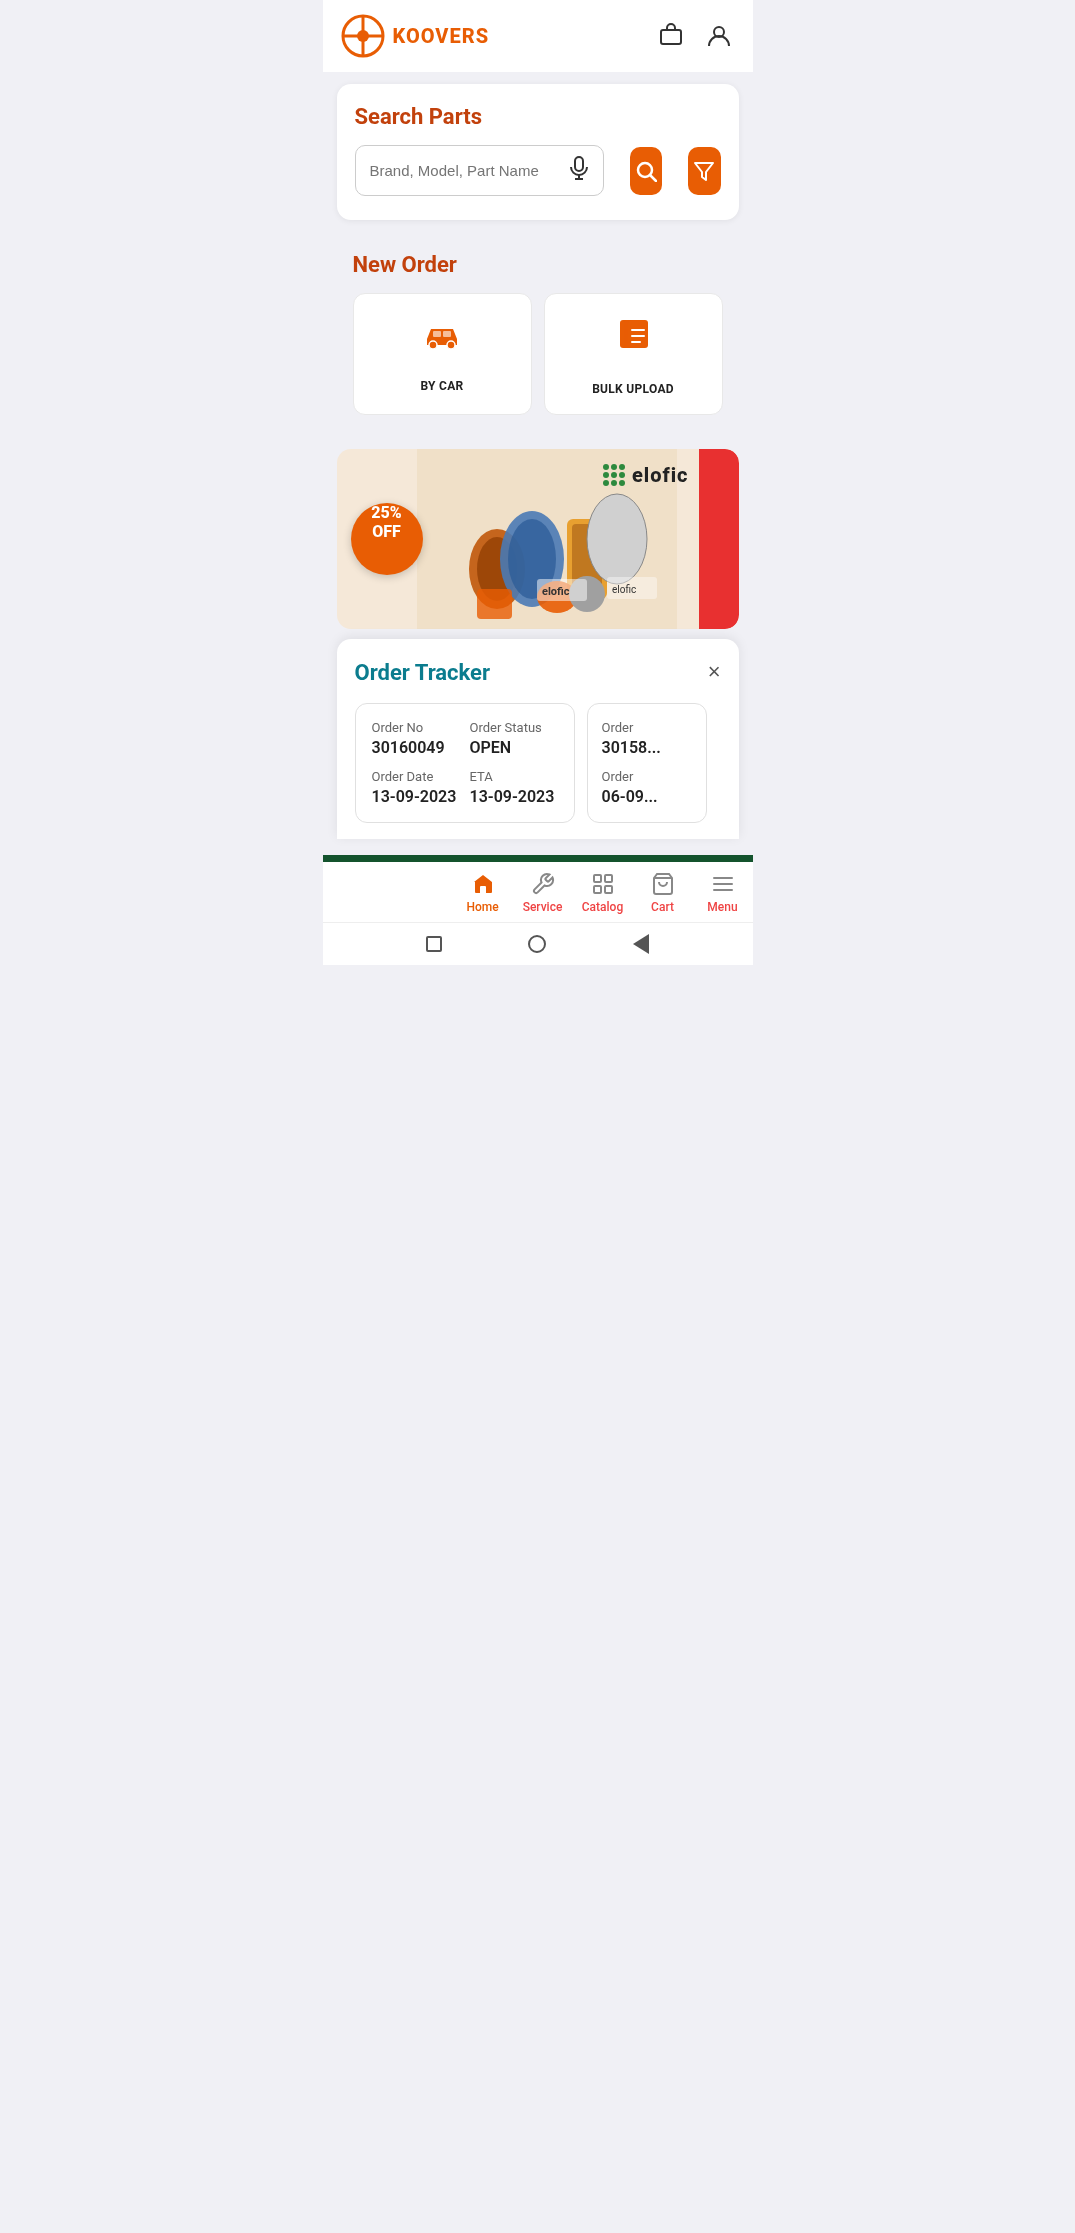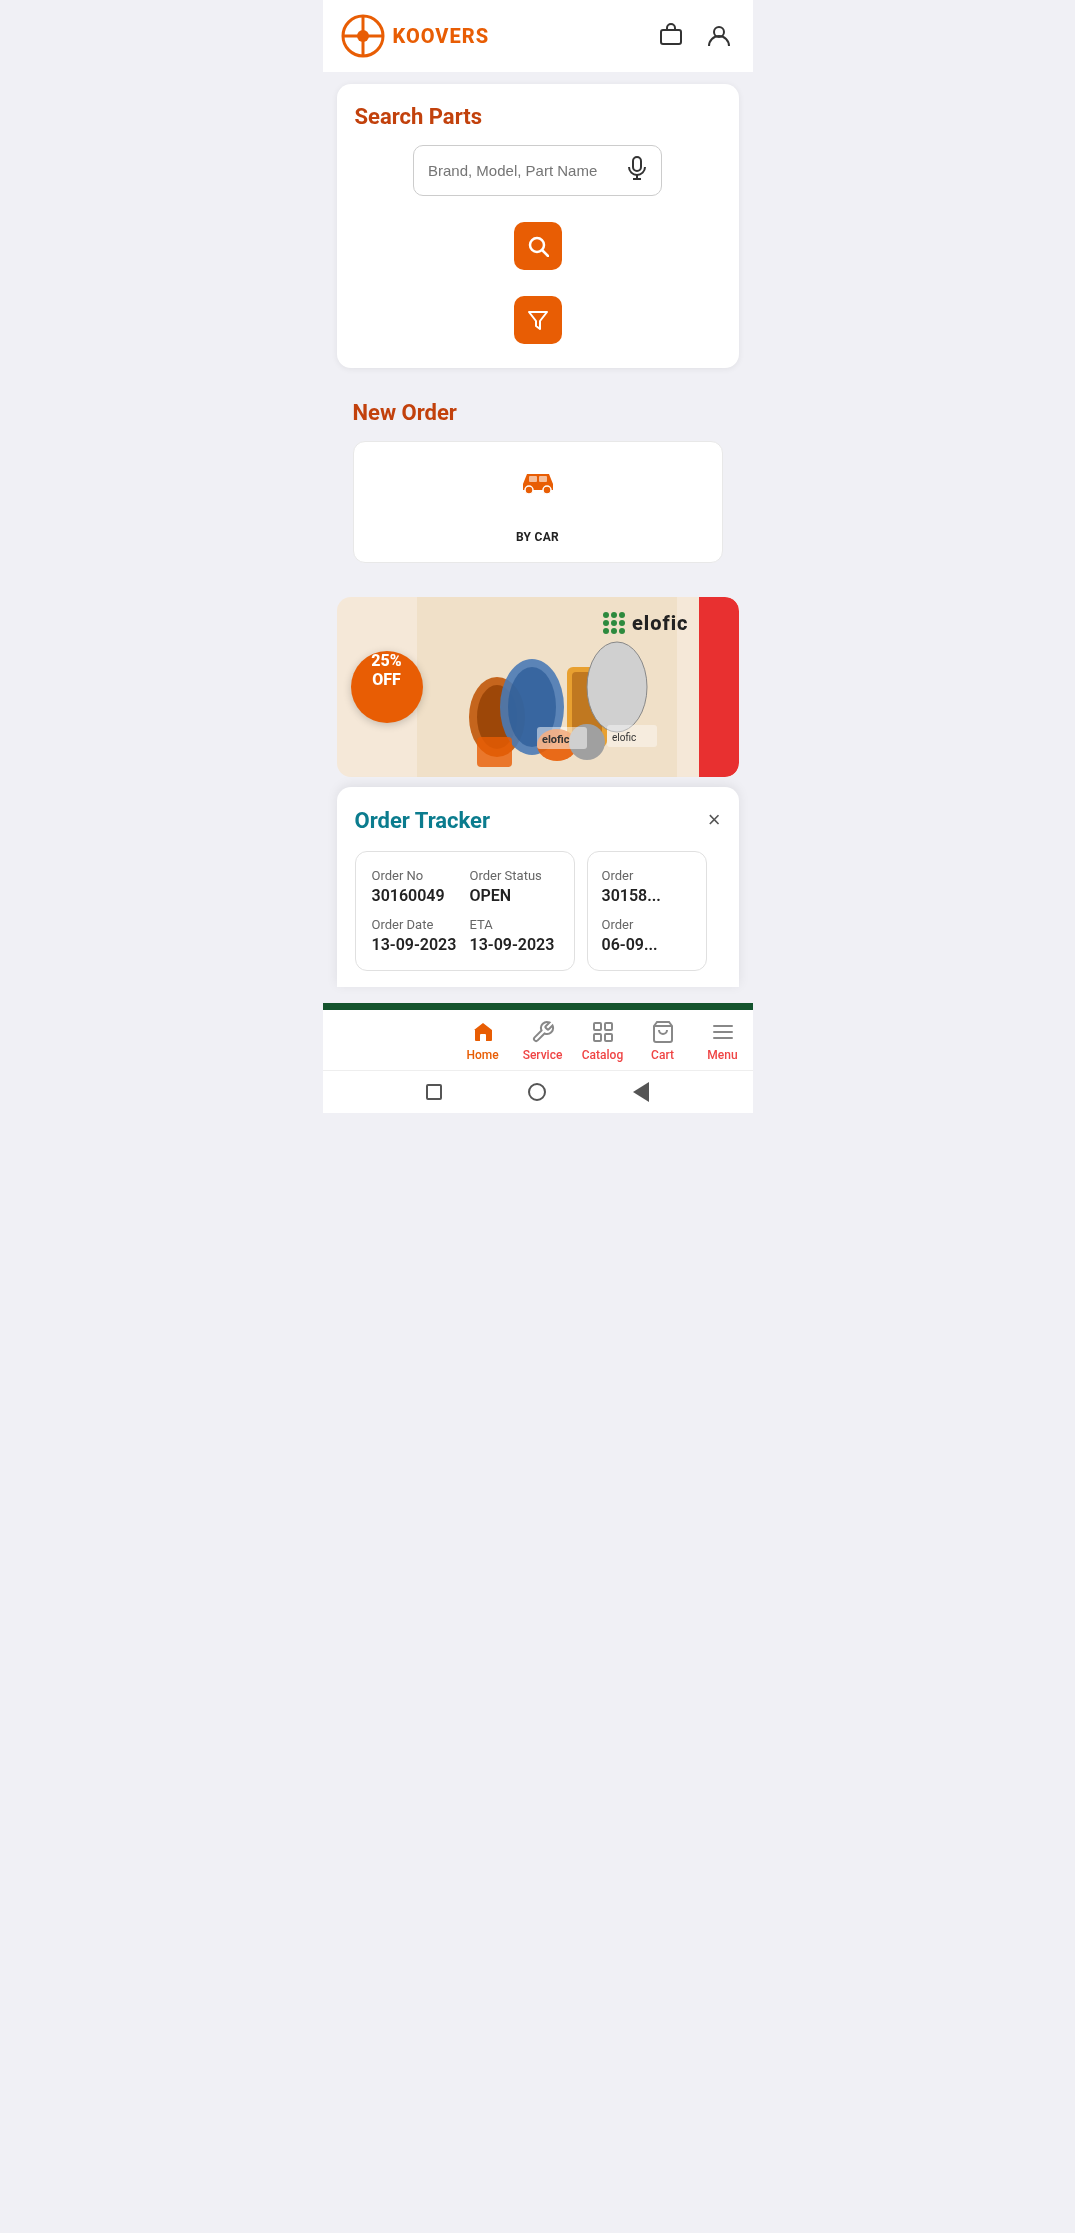--- a/index.html
+++ b/index.html
@@ -63,21 +63,20 @@
     .section-title {
       color: #c2410c;
       font-size: 22px;
       font-weight: 700;
       margin-bottom: 16px;
     }
     .search-row {
       display: flex;
       align-items: center;
       gap: 26px;
-      flex-direction: column;
     }
     .search-input-wrap {
       flex: 1;
       display: flex;
       align-items: center;
       border: 1.5px solid #ccc;
       border-radius: 10px;
       padding: 10px 14px;
       background: #fff;
     }
@@ -124,21 +123,21 @@
       flex: 1;
       background: #fff;
       border-radius: 12px;
       border: 1.5px solid #e8e8e8;
       display: flex;
       flex-direction: column;
       align-items: center;
       justify-content: center;
       padding: 22px 8px 18px;
       cursor: pointer;
-      gap: 26px;
+      gap: 20px;
     }
     .order-option-icon {
       font-size: 34px;
       color: #e85d04;
     }
     .order-option-label {
       font-size: 12px;
       font-weight: 700;
       color: #222;
       text-align: center;
@@ -386,20 +385,33 @@
           <circle cx="11" cy="24" r="4" fill="#e85d04" stroke="#fff" stroke-width="1.5"></circle>
           <circle cx="29" cy="24" r="4" fill="#e85d04" stroke="#fff" stroke-width="1.5"></circle>
           <rect x="11" y="10" width="8" height="6" rx="1" fill="#fff" opacity="0.6"></rect>
           <rect x="21" y="10" width="8" height="6" rx="1" fill="#fff" opacity="0.6"></rect>
         </svg>
       </div>
       <span class="order-option-label">BY CAR</span>
     </div>
 
 
+    <div class="order-option">
+      <div class="order-option-icon">
+        <svg width="34" height="38" viewBox="0 0 34 38" fill="none">
+          <rect x="4" y="4" width="20" height="28" rx="3" fill="#e85d04"></rect>
+          <rect x="8" y="4" width="20" height="28" rx="3" fill="#e85d04" opacity="0.7"></rect>
+          <rect x="12" y="4" width="20" height="28" rx="3" fill="#e85d04"></rect>
+          <line x1="16" y1="14" x2="28" y2="14" stroke="#fff" stroke-width="2" stroke-linecap="round"></line>
+          <line x1="16" y1="20" x2="28" y2="20" stroke="#fff" stroke-width="2" stroke-linecap="round"></line>
+          <line x1="16" y1="26" x2="24" y2="26" stroke="#fff" stroke-width="2" stroke-linecap="round"></line>
+        </svg>
+      </div>
+      <span class="order-option-label">BULK UPLOAD</span>
+    </div>
 
   </div>
 </div>
 
 <div class="banner-wrap">
   <div class="banner-discount">
     <span>25%</span>
     <span>OFF</span>
   </div>
 

